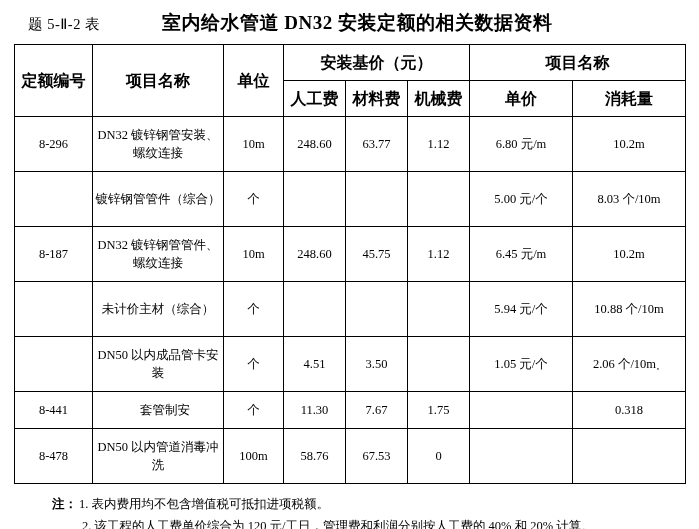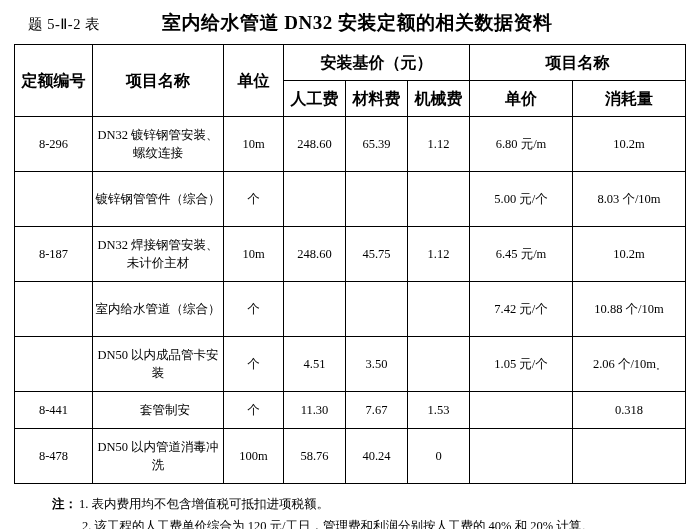--- a/index.html
+++ b/index.html
@@ -130,87 +130,87 @@
         <th>消耗量</th>
       </tr>
     </thead>
     <tbody>
 
       <tr class="row-tall">
         <td>8-296</td>
         <td class="name-cell">DN32 镀锌钢管安装、螺纹连接</td>
         <td>10m</td>
         <td class="num">248.60</td>
-        <td class="num">65.39</td>
+        <td class="num">63.77</td>
         <td class="num">1.12</td>
         <td class="num">6.80 元/m</td>
         <td class="num">10.2m</td>
       </tr>
 
       <tr class="row-tall">
         <td></td>
         <td class="name-cell">镀锌钢管管件（综合）</td>
         <td>个</td>
         <td class="num"></td>
         <td class="num"></td>
         <td class="num"></td>
         <td class="num">5.00 元/个</td>
         <td class="num">8.03 个/10m</td>
       </tr>
 
       <tr class="row-tall">
         <td>8-187</td>
-        <td class="name-cell">DN32 焊接钢管安装、未计价主材</td>
+        <td class="name-cell">DN32 镀锌钢管管件、螺纹连接</td>
         <td>10m</td>
         <td class="num">248.60</td>
         <td class="num">45.75</td>
         <td class="num">1.12</td>
         <td class="num">6.45 元/m</td>
         <td class="num">10.2m</td>
       </tr>
 
       <tr class="row-tall">
         <td></td>
-        <td class="name-cell">室内给水管道（综合）</td>
-        <td>个</td>
-        <td class="num"></td>
-        <td class="num"></td>
-        <td class="num"></td>
-        <td class="num">7.42 元/个</td>
+        <td class="name-cell">未计价主材（综合）</td>
+        <td>个</td>
+        <td class="num"></td>
+        <td class="num"></td>
+        <td class="num"></td>
+        <td class="num">5.94 元/个</td>
         <td class="num">10.88 个/10m</td>
       </tr>
 
       <tr class="row-tall">
         <td></td>
         <td class="name-cell">DN50 以内成品管卡安装</td>
         <td>个</td>
         <td class="num">4.51</td>
         <td class="num">3.50</td>
         <td class="num"></td>
         <td class="num">1.05 元/个</td>
         <td class="num"><span>2.06 个/10m</span><span class="tiny-mark">。</span></td>
       </tr>
 
       <tr class="row-short">
         <td>8-441</td>
         <td class="name-cell" style="padding-left:16px">套管制安</td>
         <td>个</td>
         <td class="num">11.30</td>
         <td class="num">7.67</td>
-        <td class="num">1.53</td>
+        <td class="num">1.75</td>
         <td class="num"></td>
         <td class="num">0.318</td>
       </tr>
 
       <tr class="row-tall">
         <td>8-478</td>
         <td class="name-cell">DN50 以内管道消毒冲洗</td>
         <td>100m</td>
         <td class="num">58.76</td>
-        <td class="num">40.24</td>
+        <td class="num">67.53</td>
         <td class="num">0</td>
         <td class="num"></td>
         <td class="num"></td>
       </tr>
 
     </tbody>
   </table>
 
   <div class="notes">
     <span class="note-line note-1"><span class="note-head">注：</span><span>1. 表内费用均不包含增值税可抵扣进项税额。</span></span>

